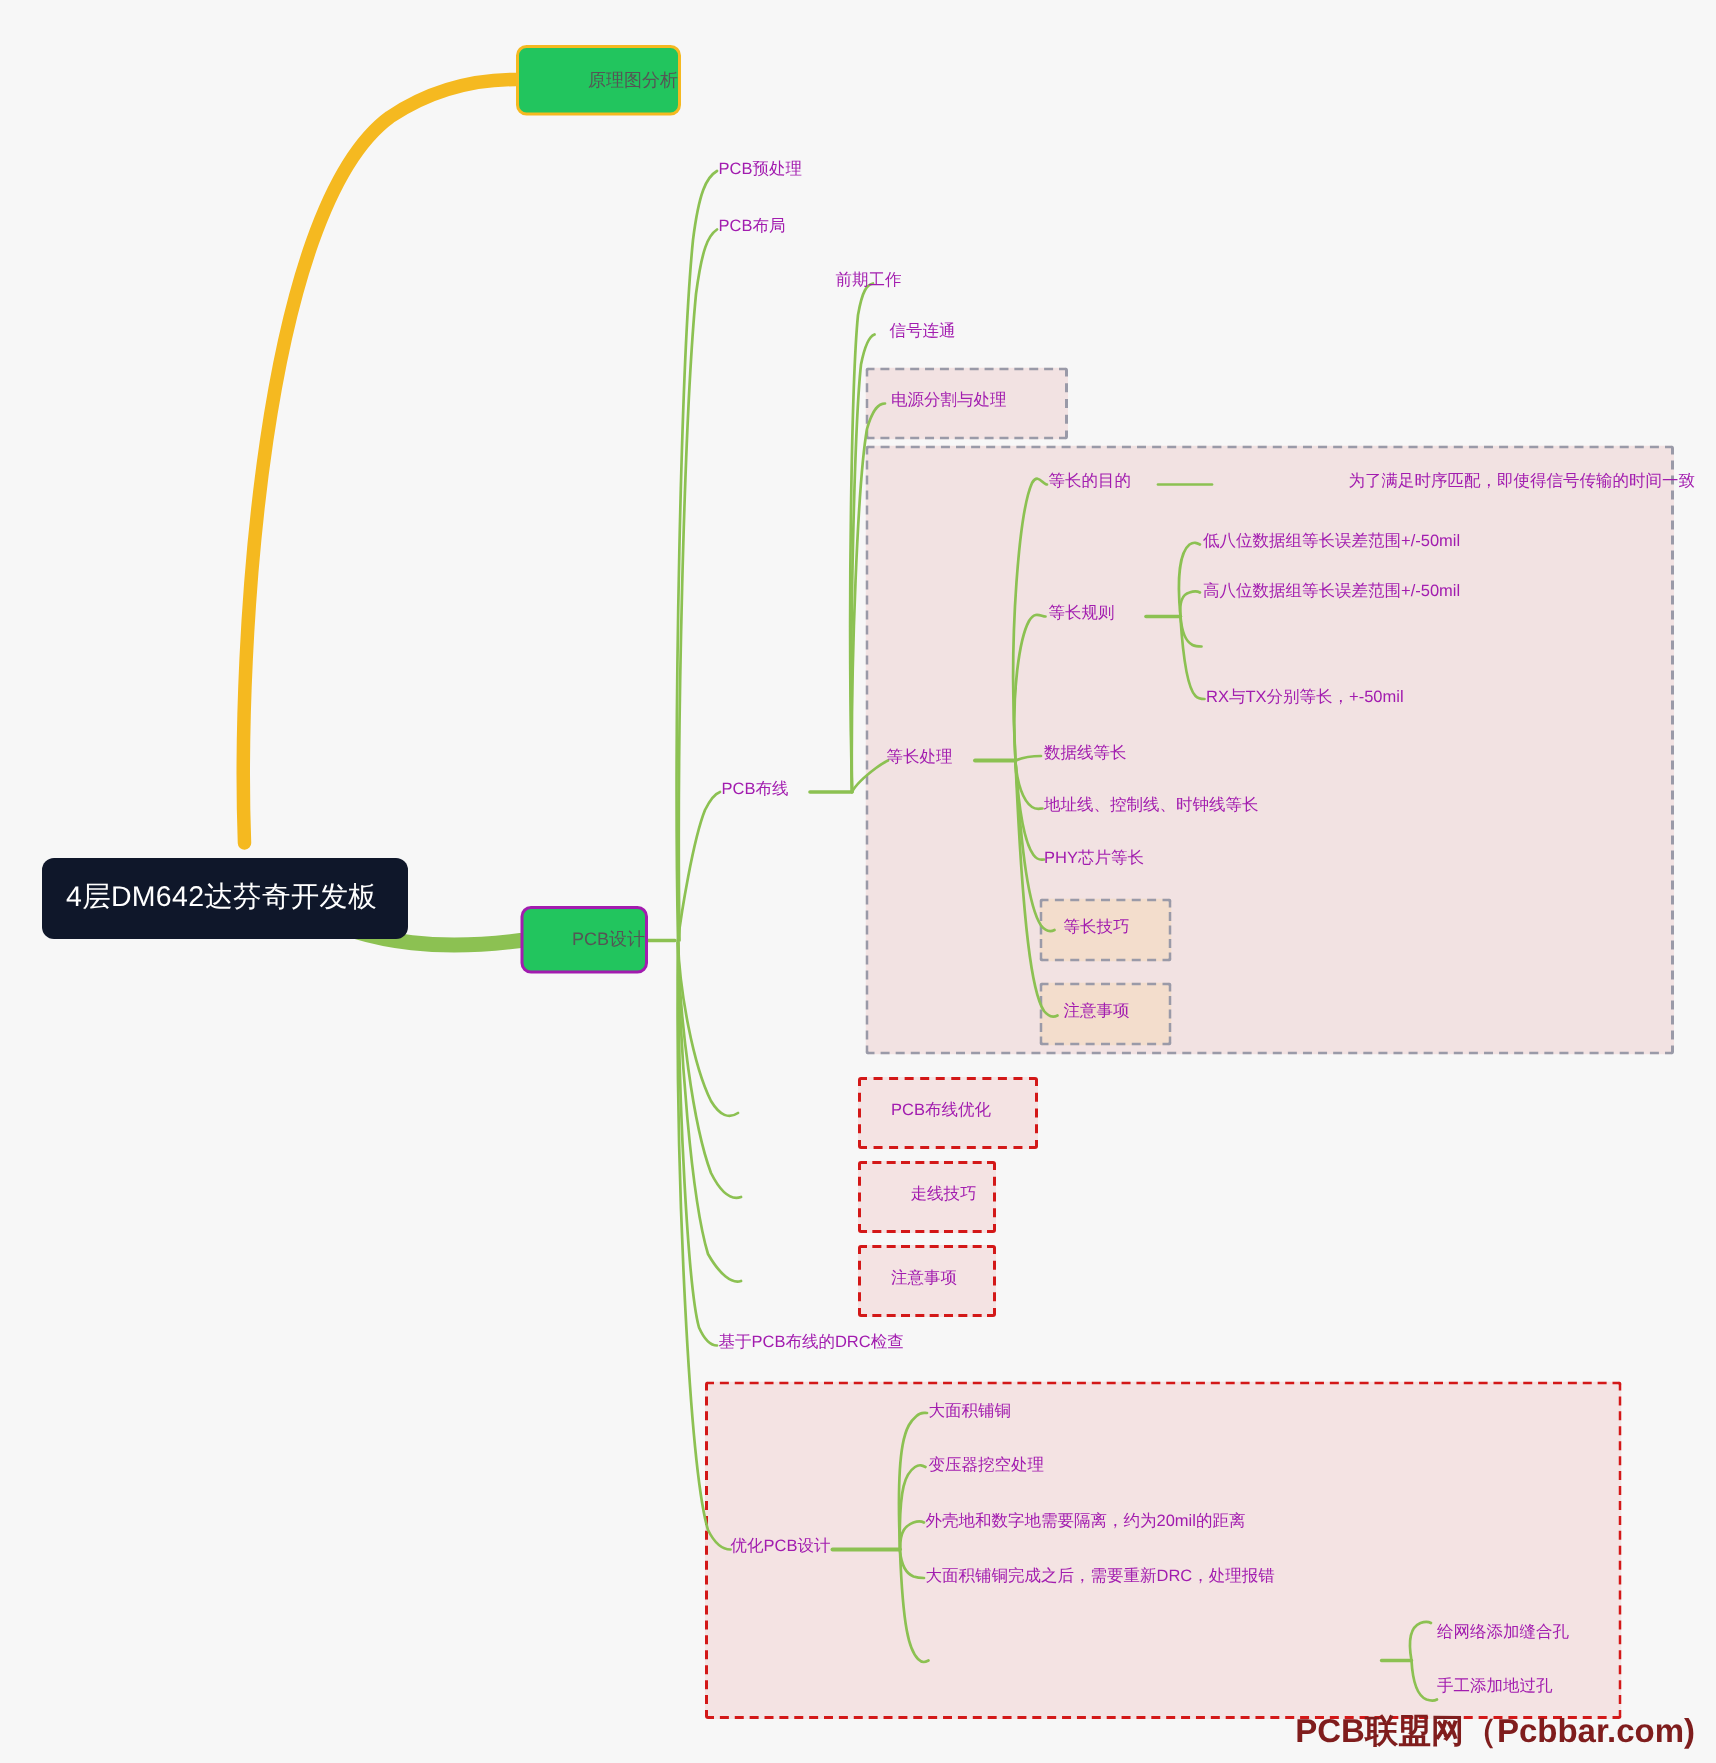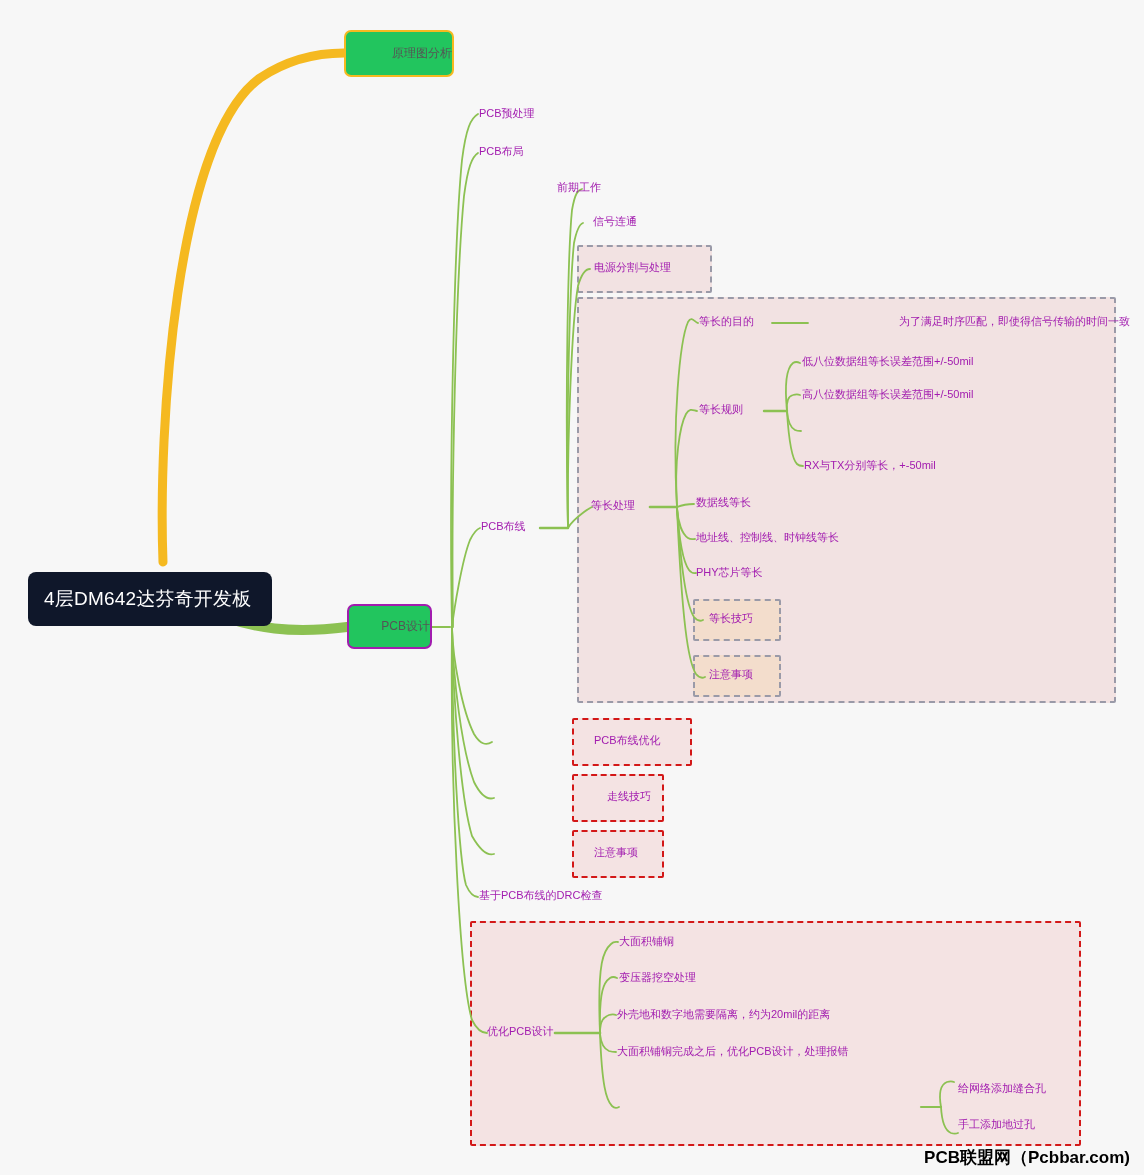--- a/index.html
+++ b/index.html
@@ -36,21 +36,21 @@
 
   
   .region{position:absolute;box-sizing:border-box;}
   .reg-gray-dash{border:2px dashed #9a9aa8;background:#f2e2e2;}
   .reg-peach{border:2px dashed #9a9aa8;background:#f3ddcc;}
   .reg-red-dash{border:2px dashed #d31818;background:#f4e3e3;}
   .reg-big-pink{border:2px dashed #9a9aa8;background:#f2e2e2;}
 
   .watermark{
     position:absolute;right:14px;bottom:6px;
-    color:#000000;font-weight:bold;font-size:17px;
+    color:#7f1d1d;font-weight:bold;font-size:22px;
     font-family:"Liberation Sans","DejaVu Sans",sans-serif;
     white-space:nowrap;
   }
 </style>
 </head>
 <body>
 
 <div id="stage">
 
   <div class="region reg-gray-dash" style="left:577px;top:245px;width:135px;height:48px;border-radius:2px;"></div>
@@ -210,21 +210,21 @@
   <div class="node plain" style="left:619px;top:935px;">
     <span>大面积铺铜</span>
   </div>
   <div class="node plain" style="left:619px;top:971px;">
     <span>变压器挖空处理</span>
   </div>
   <div class="node plain" style="left:617px;top:1008px;">
     <span>外壳地和数字地需要隔离，约为20mil的距离</span>
   </div>
   <div class="node plain" style="left:617px;top:1045px;">
-    <span>大面积铺铜完成之后，优化PCB设计，处理报错</span>
+    <span>大面积铺铜完成之后，需要重新DRC，处理报错</span>
   </div>
 
   <div class="node plain" style="left:958px;top:1082px;">
     <span>给网络添加缝合孔</span>
   </div>
   <div class="node plain" style="left:958px;top:1118px;">
     <span>手工添加地过孔</span>
   </div>
 
   <div class="watermark">

